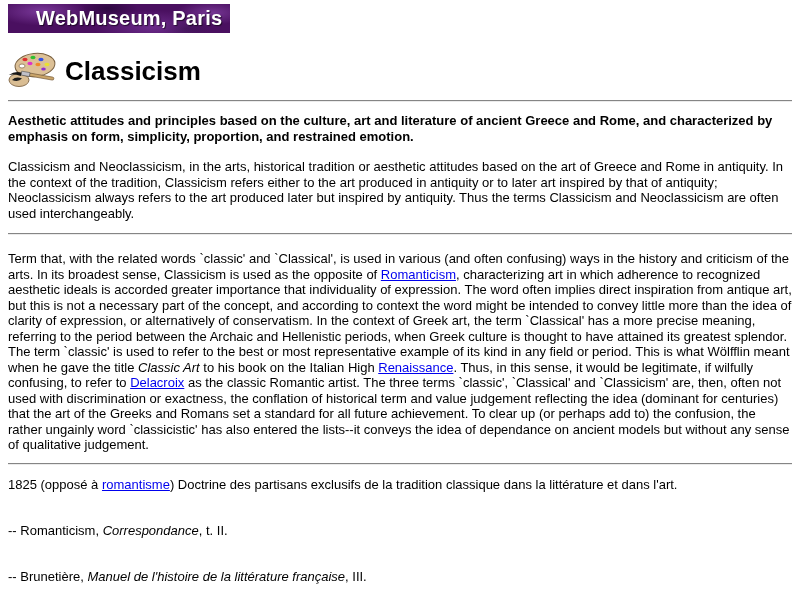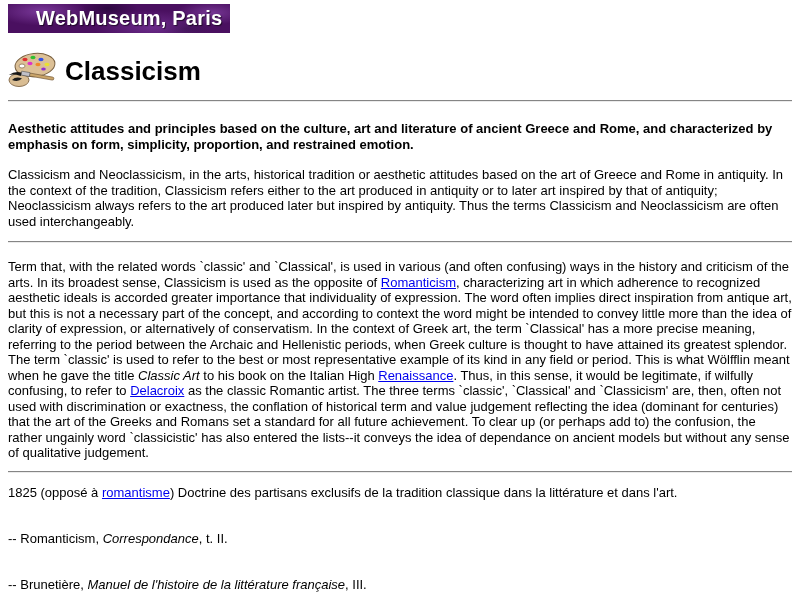--- a/index.html
+++ b/index.html
@@ -55,21 +55,21 @@
   }
   hr.rule {
     height: 0;
     border: none;
     border-top: 1px solid #858585;
     border-bottom: 1px solid #ebebeb;
     margin: 10px 0 0 0;
   }
   hr.rule.mid { margin-top: 12px; }
   p { margin: 15px 0 0 0; }
-  p.lead { font-weight: bold; margin-top: 19px; }
+  p.lead { font-weight: bold; margin-top: 11px; }
   p.term { margin-top: 16px; }
   p.def { margin-top: 12px; }
   a.inline-link {
     color: var(--link-color, #0000ee);
     text-decoration: underline;
     cursor: pointer;
   }
   i { font-style: italic; }
   .palette-wrap { width: 48px; height: 38px; flex: 0 0 auto; }
 </style>

